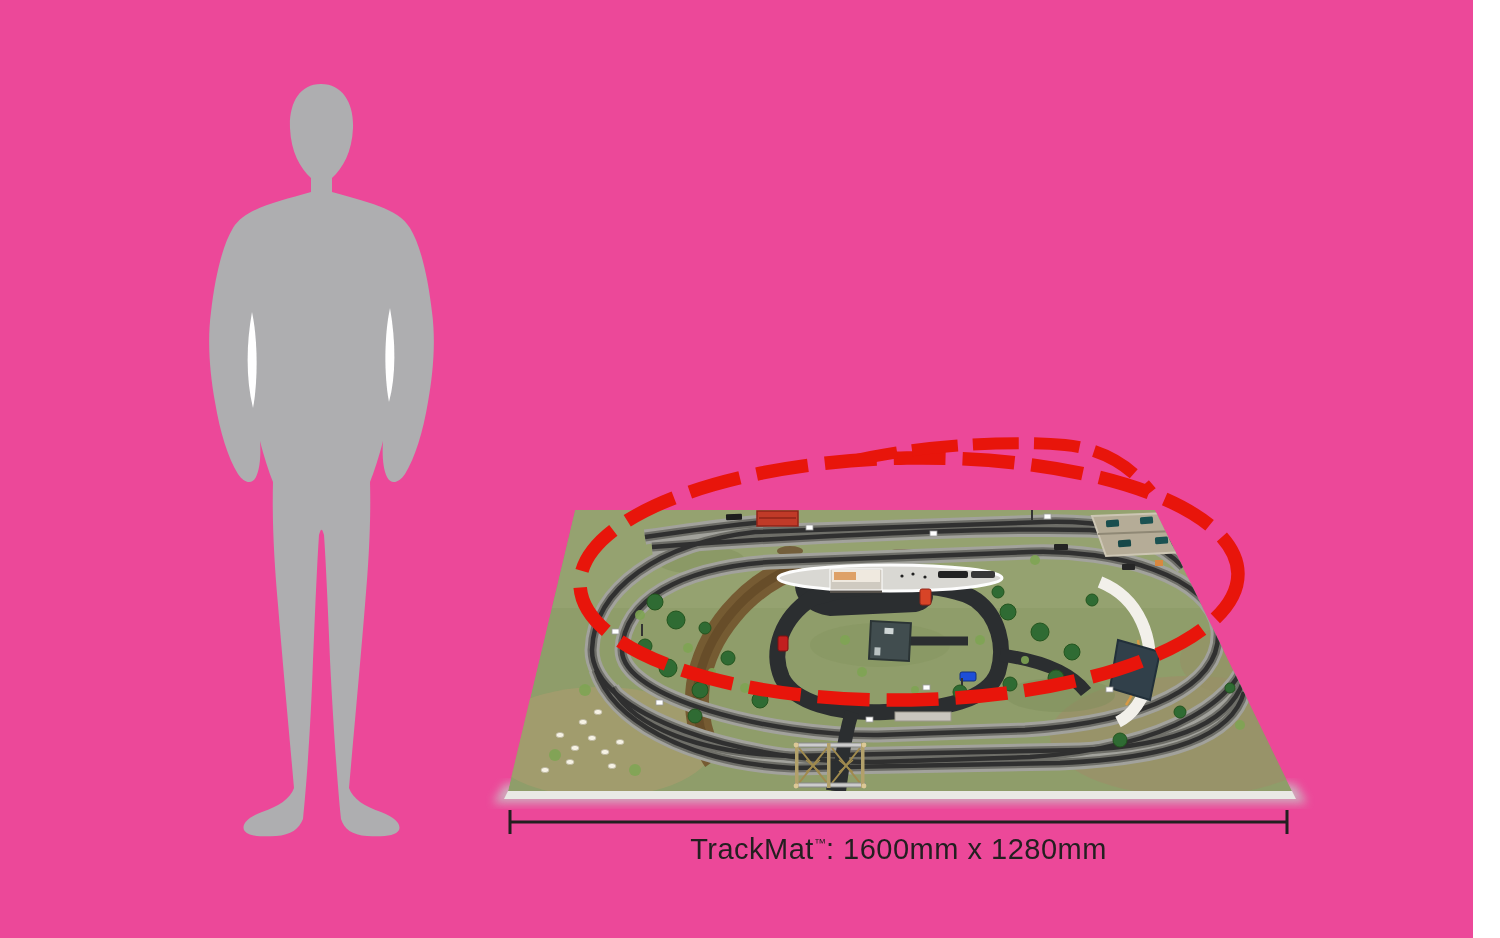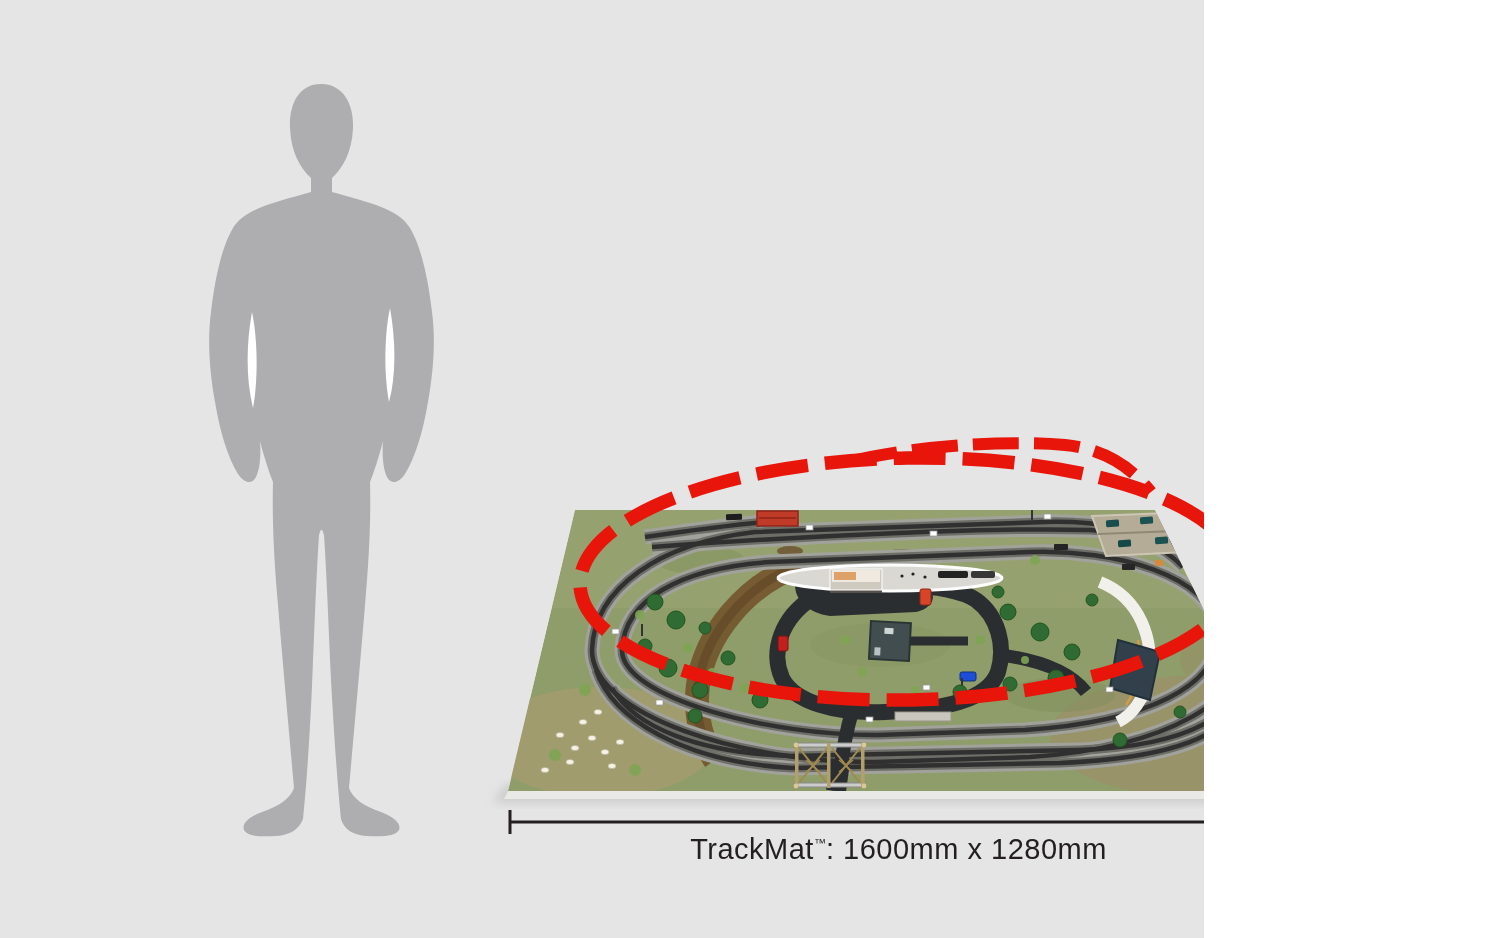--- a/index.html
+++ b/index.html
@@ -1,16 +1,16 @@
 <!DOCTYPE html>
 <html style="--c-grass: #8f9d6a; --c-track_ballast: #a2a29c; --c-road: #2b2e30; --c-platform: #d9d8d3; --c-dirt_path: #74572f; --c-dimension_line: #231f20; --c-red: #e8150b; --c-silhouette: #aeaeb0;"><head>
 <meta charset="utf-8">
 <style>
   html,body{margin:0;padding:0;background:#ffffff;}
-  .stage{position:relative;width:1204px;height:938px;background:#e5e5e5;overflow:hidden;
+  .stage{position:relative;width:1473px;height:938px;background:#ec4899;overflow:hidden;
          font-family:"Liberation Sans",sans-serif;}
   .stage svg{position:absolute;left:0;top:0;}
 
   
   .silhouette{fill:var(--c-silhouette,#aeaeb0);}
   .arm-gap{fill:#ffffff;}
   .grass-base{fill:var(--c-grass,#8f9d6a);}
   .mat-edge{fill:#e9e9e5;}
   .ballast{fill:none;stroke:var(--c-track_ballast,#a2a29c);stroke-width:15;}
   .trackbed{fill:none;stroke:#6e6e68;stroke-width:9;}

